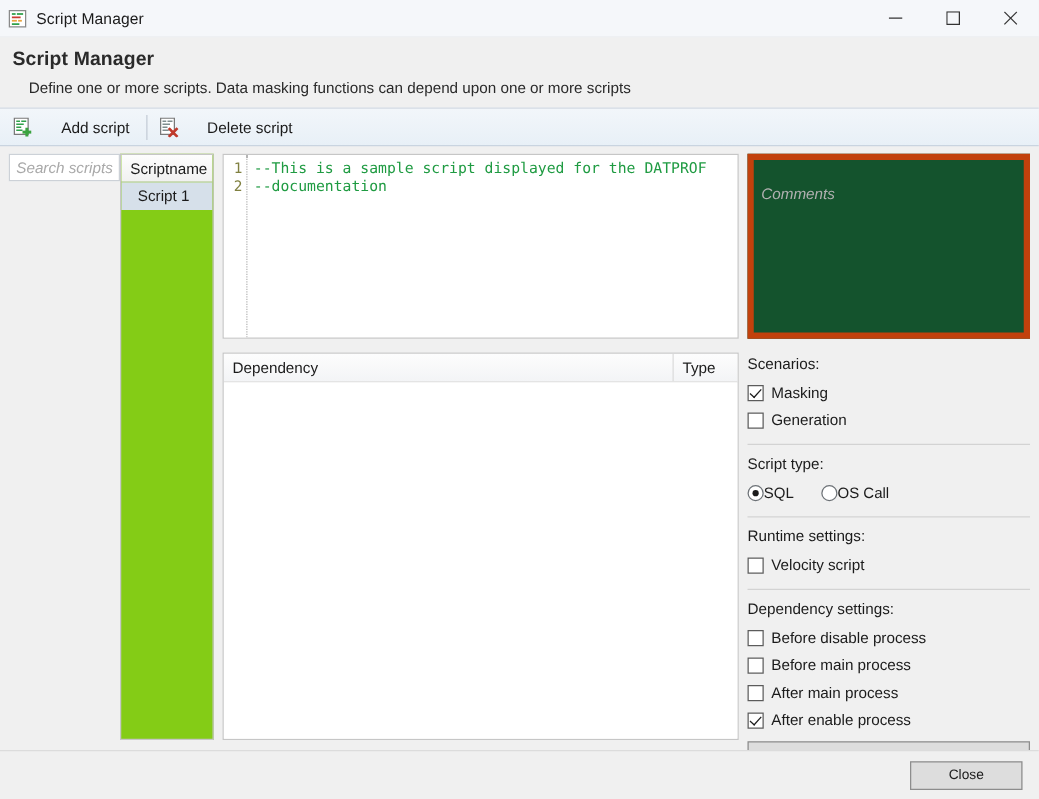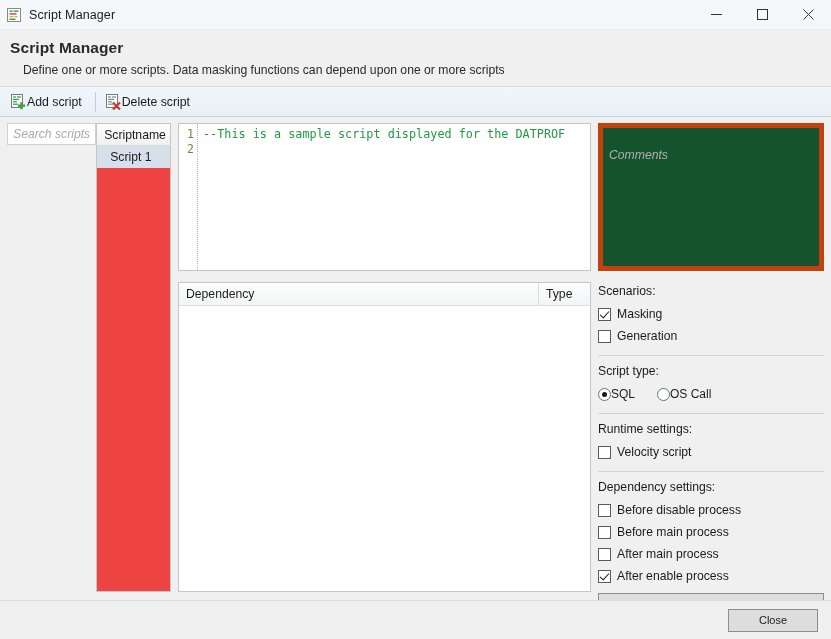--- a/index.html
+++ b/index.html
@@ -94,21 +94,21 @@
     padding-left: 6px;
   }
   .tb-item {
     display: flex;
     align-items: center;
     height: 23px;
     padding: 0 8px 0 4px;
     cursor: default;
   }
   .tb-item .lbl {
-    margin-left: 1px;
+    margin-left: 23px;
     font-size: 12.3px;
     color: #1b1b1b;
   }
   .tb-sep {
     width: 1px;
     height: 20px;
     background: #c3ccd6;
     margin: 0 5px;
   }
   .doc-icon {
@@ -145,21 +145,21 @@
     margin-bottom: 5px;
   }
   .search-box .ph {
     font-style: italic;
     font-size: 12.2px;
     color: #a9a9a9;
   }
   .script-list {
     flex: 1;
     border: 1px solid #c6c6c6;
-    background: #ef4444;
+    background: #84cc16;
     box-sizing: border-box;
     overflow: hidden;
     margin-bottom: 8px;
   }
   .list-header {
     height: 21px;
     background: linear-gradient(to bottom,#fdfdfd 0%, #f1f1f1 100%);
     border-bottom: 1px solid #dcdcdc;
     display: flex;
     align-items: center;
@@ -461,20 +461,21 @@
     </div>
 
     <div class="center-col">
       <div class="editor">
         <div class="gutter">
           <div>1</div>
           <div>2</div>
         </div>
         <div class="code">
           <div>--This is a sample script displayed for the DATPROF</div>
+          <div>--documentation</div>
         </div>
       </div>
       <div class="dep-table">
         <div class="dep-head">
           <div class="dep-th col1">Dependency</div>
           <div class="dep-th col2">Type</div>
         </div>
         <div class="dep-body"></div>
       </div>
     </div>

